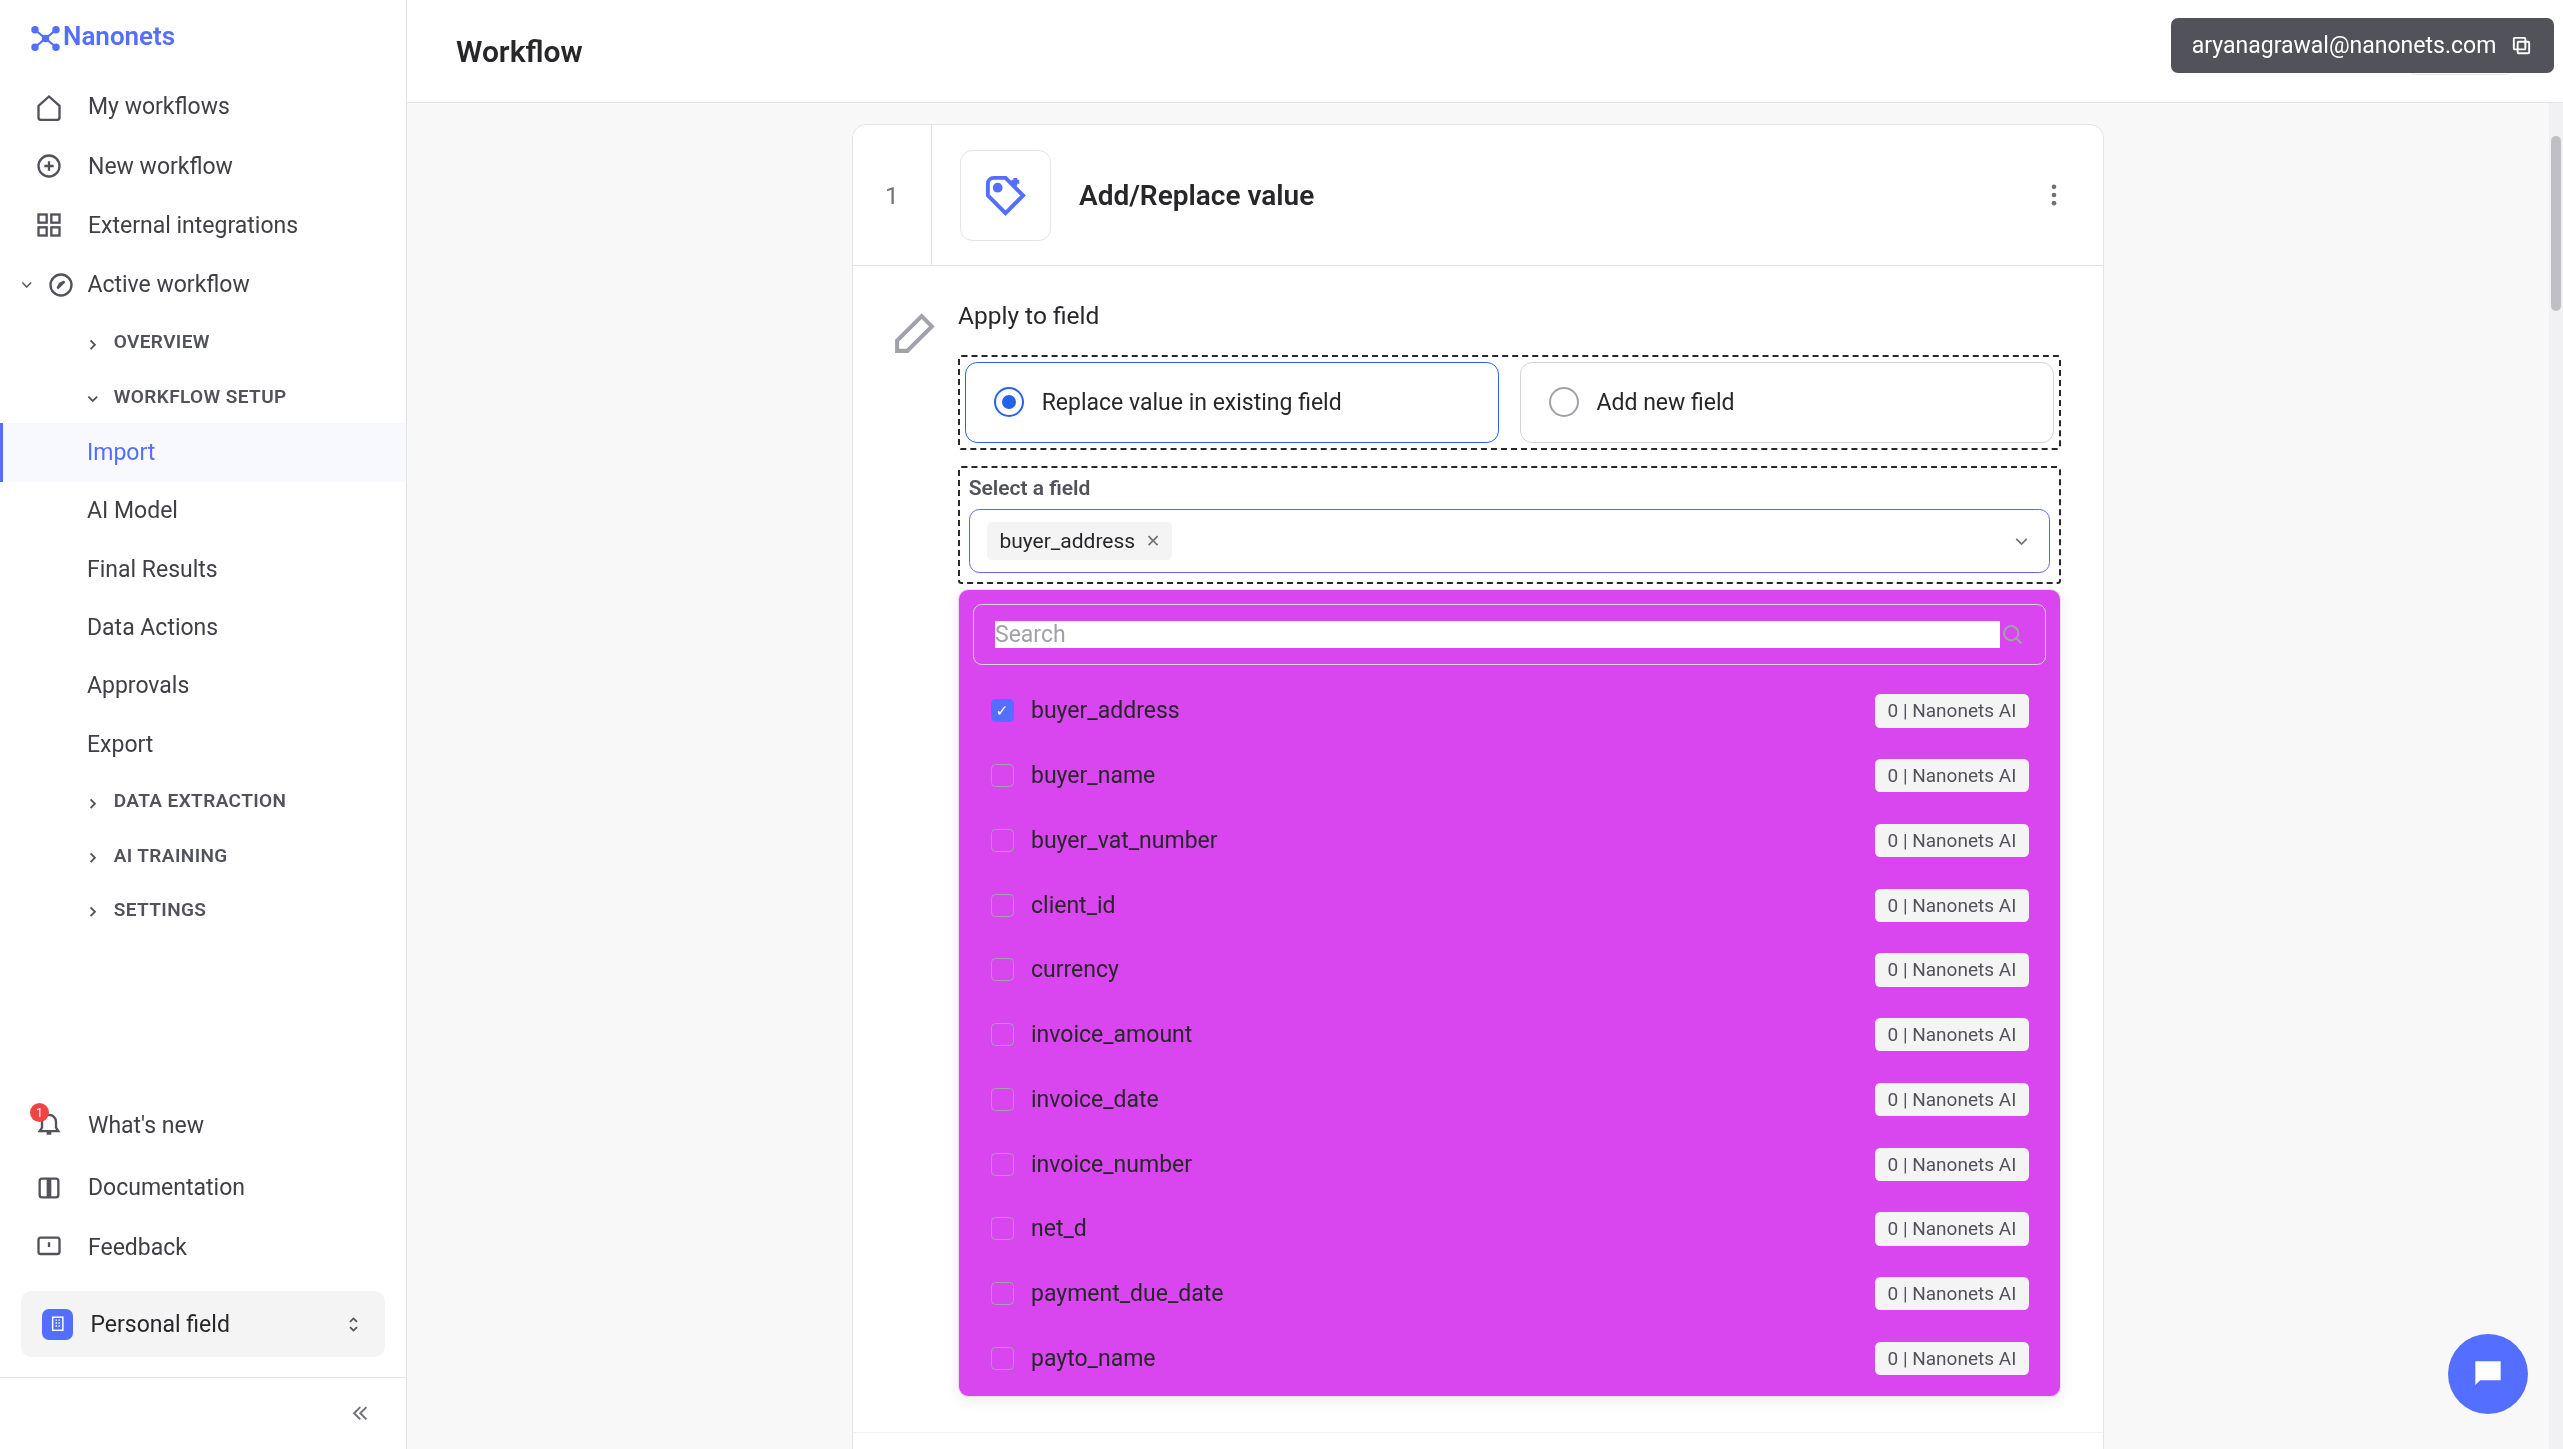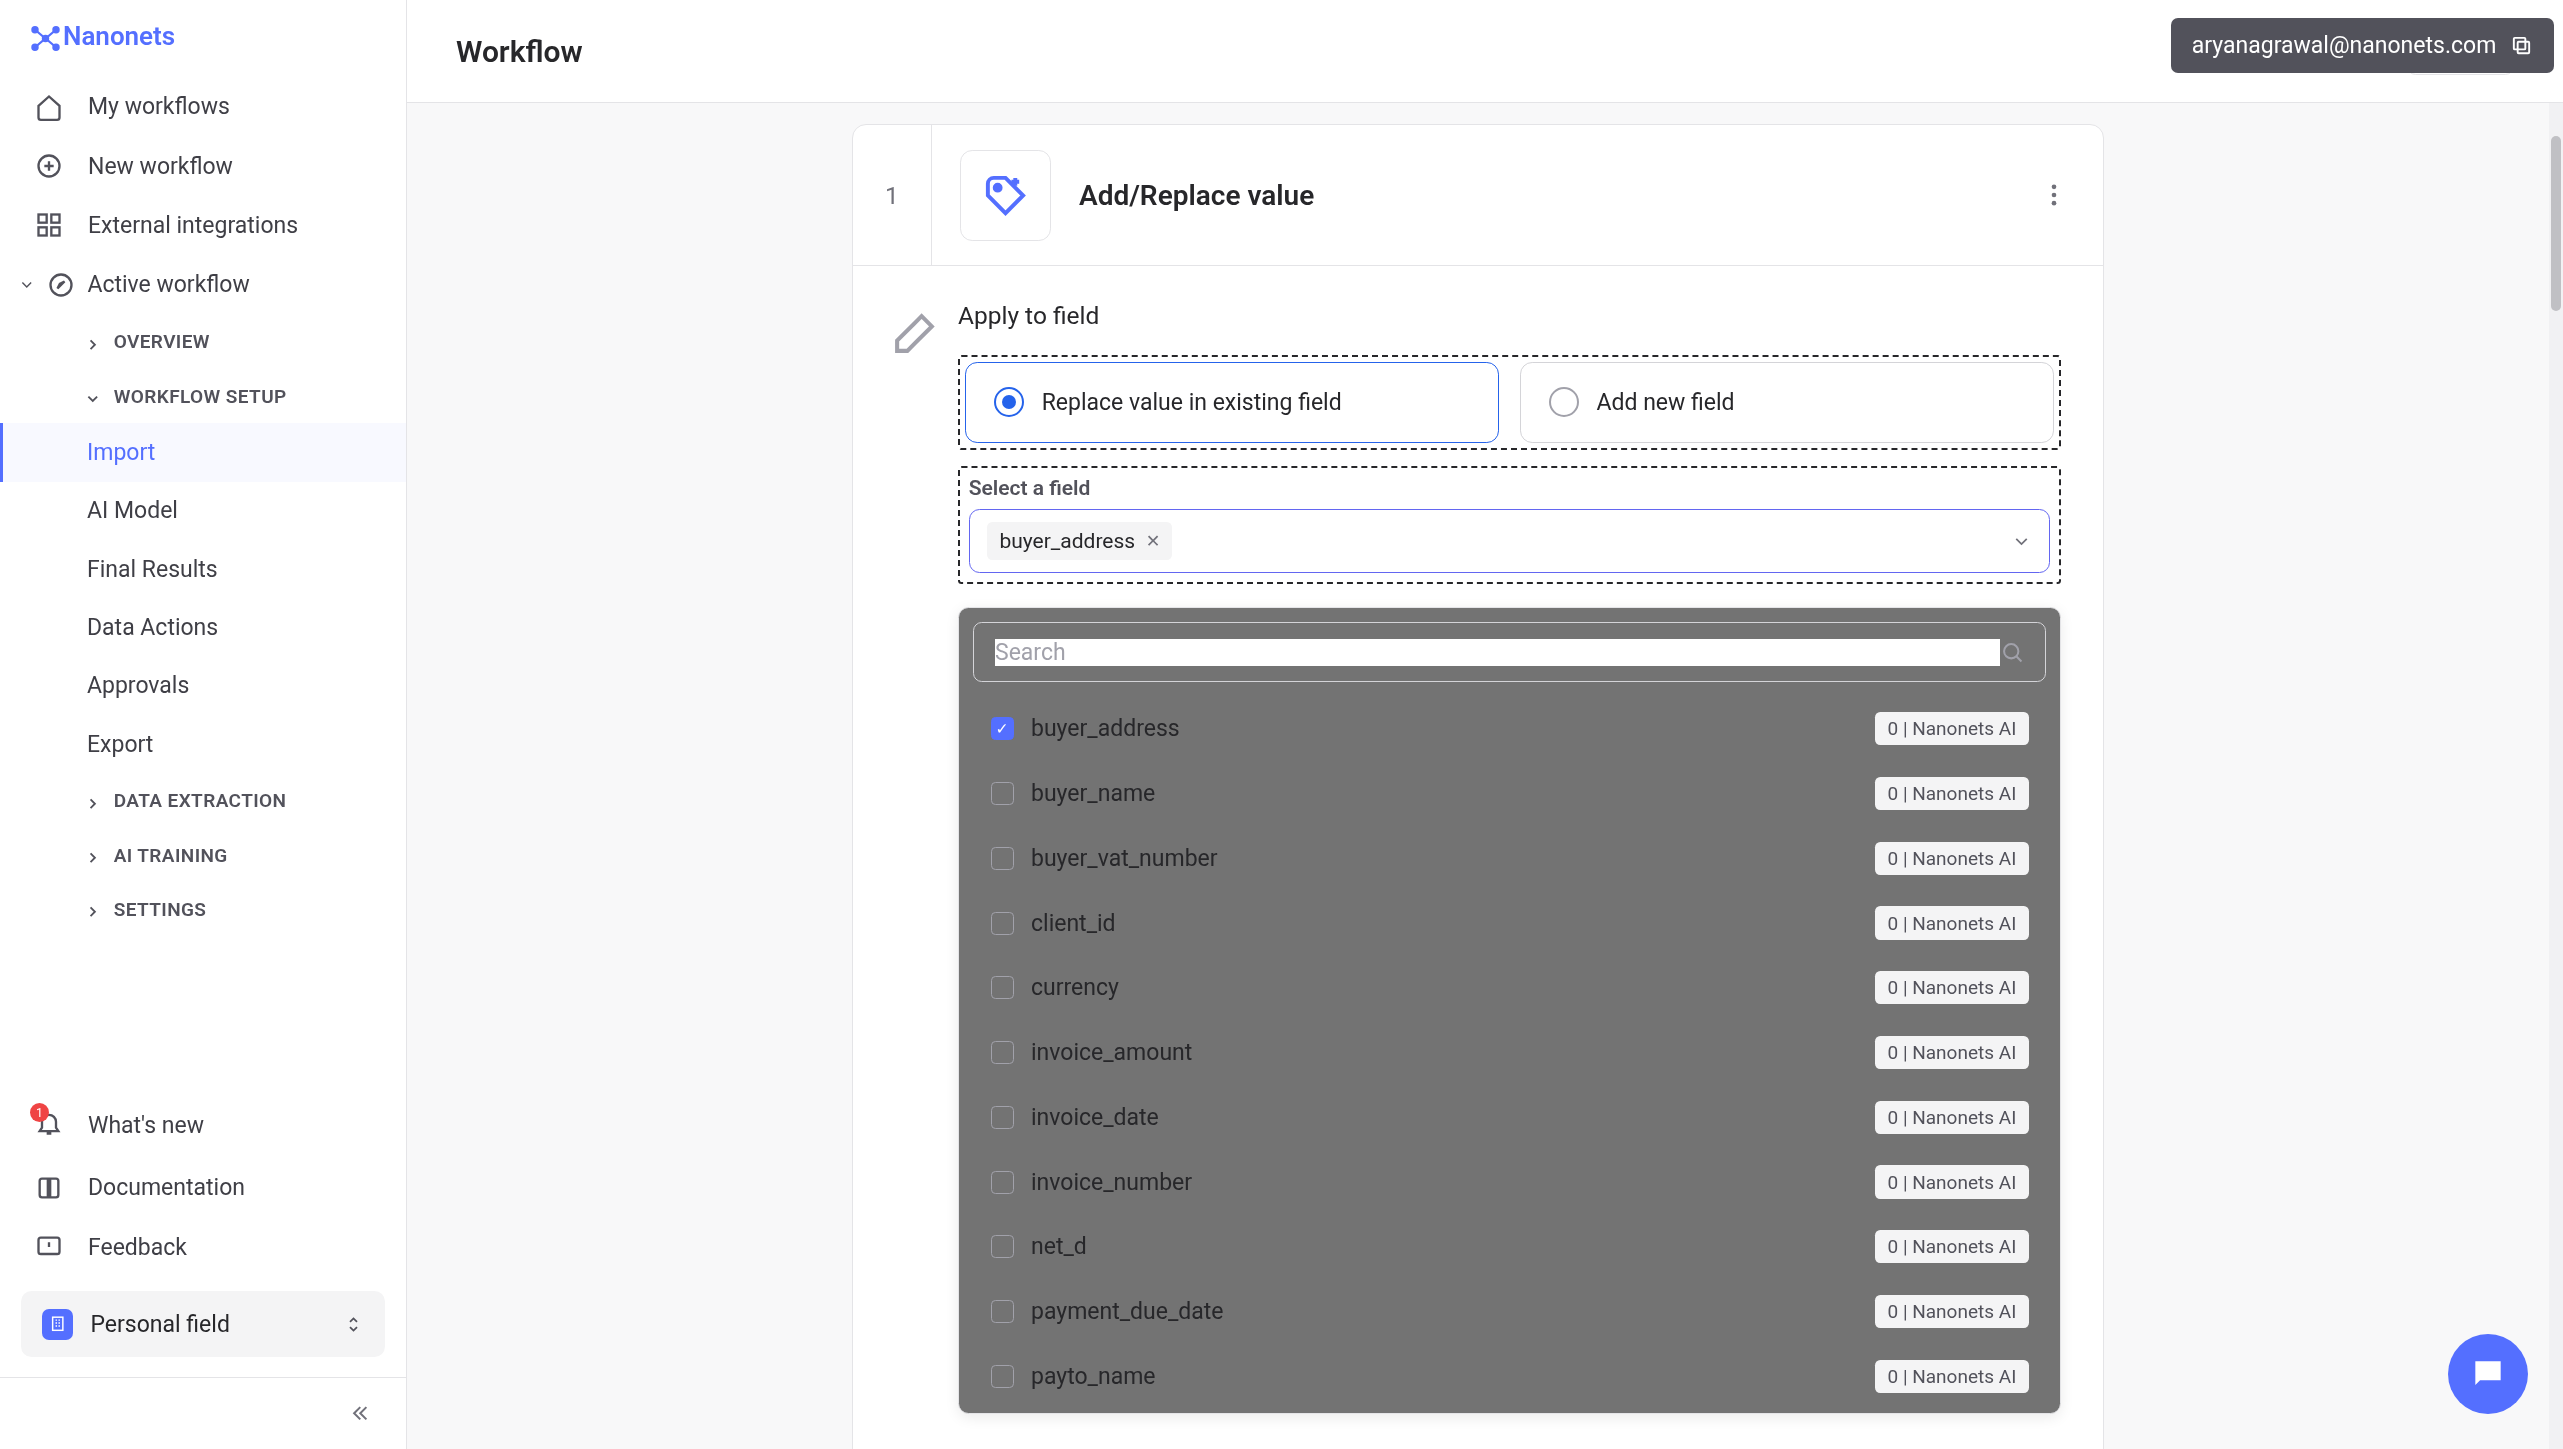--- a/index.html
+++ b/index.html
@@ -57,21 +57,21 @@
 .radio-box.selected .radio-inner { background: #2563eb; }
 .dashed-wrap { border: 2.6px dashed #27272a; border-radius: 3.5px; padding: 5.2px; margin-bottom: 5.2px; }
 .dashed-wrap.field { margin-top: 15.7px; padding: 8.7px; }
 
 .field-label { font-size: 21px; font-weight: 600; color: #52525b; margin-bottom: 8.7px; }
 .select-box { border: 1.7px solid #6366f1; border-radius: 10.5px; background: #fff; padding: 12.2px 17.5px; display: flex; align-items: center; gap: 10.5px; }
 .chip { background: #f4f4f5; border-radius: 5.2px; padding: 7px 12.2px; display: flex; align-items: center; gap: 10.5px; font-size: 21px; color: #27272a; }
 .chip-x { color: #71717a; cursor: pointer; font-size: 17.5px; }
 .select-arrow { margin-left: auto; color: #71717a; }
 
-.dropdown { margin-top: 23px; border: 0.9px solid #e4e4e7; border-radius: 10.5px; background: #737373; box-shadow: 0 3.5px 14px rgba(0,0,0,0.08); overflow: hidden; }
+.dropdown { margin-top: 5px; border: 0.9px solid #e4e4e7; border-radius: 10.5px; background: #d946ef; box-shadow: 0 3.5px 14px rgba(0,0,0,0.08); overflow: hidden; }
 .search-wrap { padding: 14px; }
 .search-box { width: 100%; border: 1.7px solid #d4d4d8; border-radius: 8.7px; padding: 15.7px 21px; font-size: 23px; display: flex; align-items: center; }
 .search-input { flex: 1; border: none; outline: none; font-size: 23px; color: #27272a; }
 .search-input::placeholder { color: #a1a1aa; }
 .opt-list { max-height: 717px; overflow: auto; padding: 0 21px 21px 21px; }
 .opt { display: flex; align-items: center; gap: 17.5px; padding: 15.7px 10.5px; font-size: 23px; color: #27272a; border-radius: 7px; }
 .checkbox { width: 23px; height: 23px; border: 1.7px solid #a1a1aa; border-radius: 4.4px; display: flex; align-items: center; justify-content: center; flex-shrink: 0; }
 .checkbox.checked { background: #546fff; border-color: #546fff; }
 .checkbox.checked::after { content: "✓"; color: #fff; font-size: 15.7px; }
 .opt-label { flex: 1; }

